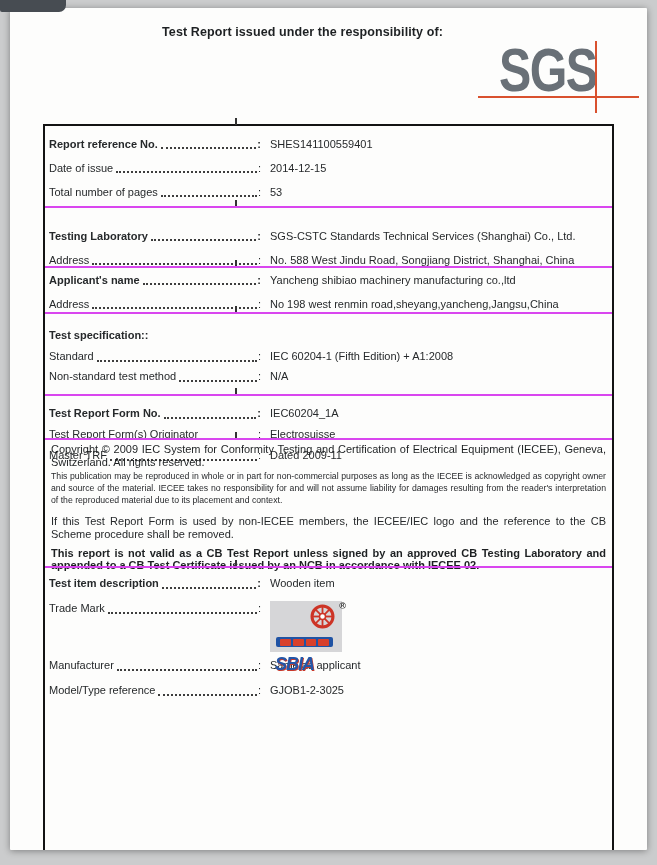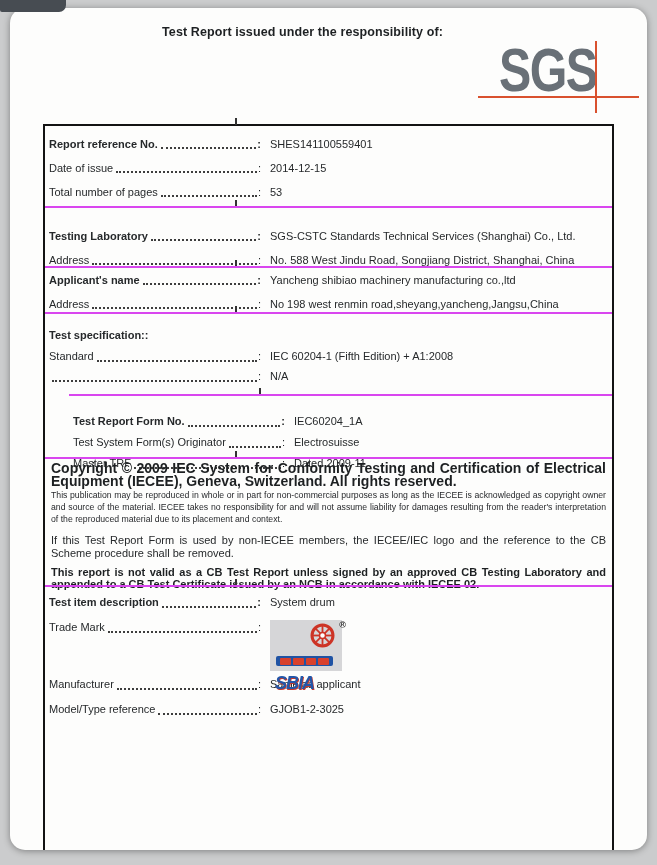--- a/index.html
+++ b/index.html
@@ -8,21 +8,21 @@
     background:#cbcccd;
     font-family:"Liberation Sans","DejaVu Sans",sans-serif;
     color:#26292b;
   }
   .corner-artifact{
     position:absolute;left:0;top:0;width:66px;height:12px;
     background:#474c52;border-radius:0 0 7px 2px;z-index:5;
   }
   .page{
     position:absolute;left:10px;top:8px;width:637px;height:842px;
-    background:#fdfdfc;border-radius:15px;
+    background:#fdfdfc;border-radius:1px;
     box-shadow:0 1px 7px rgba(0,0,0,.38);
     overflow:hidden;
   }
   .issuer{
     position:absolute;top:17px;left:0;right:52px;text-align:center;
     font-size:12.5px;font-weight:bold;color:#1e2123;letter-spacing:.1px;
   }
   
   .sgs-text{
     position:absolute;left:489px;top:36px;height:52px;
@@ -43,40 +43,40 @@
   .sec{position:relative;box-sizing:border-box;padding:0 4px;}
   .sec + .sec{border-top:2px solid #d946ef;}
   .sec.tick::before{
     content:"";position:absolute;left:190px;top:-8px;width:2px;height:6px;background:#333;
   }
   .sec-header{height:101px;text-align:center;font-weight:bold;font-size:13px;line-height:15px;padding-top:10px;color:#1d2022;}
   .sec-ident{height:80px;padding-top:8px;}
   .sec-lab{height:60px;padding-top:18px;}
   .sec-app{height:46px;padding-top:2px;}
   .sec-spec{height:82px;padding-top:12px;}
-  .sec-trf{height:63px;padding-top:16px;margin-left:24px;}
+  .sec-trf{height:44px;padding-top:8px;}
   .sec-copy{height:128px;padding:3px 6px 0 6px;}
   .sec-item{height:162px;padding-top:5px;}
 
   .row{display:flex;align-items:flex-start;height:24px;font-size:11px;line-height:20px;}
   .sec-spec .row{height:20.5px;line-height:19px;}
   .sec-trf .row{height:21px;line-height:19px;}
   .sec-item .row{height:25px;line-height:21px;}
   .sec-item .row.logo-row{height:57px;}
 
   .lbl{width:212px;display:flex;flex:none;color:#26292b;}
   .lbl .t{white-space:nowrap;}
   .dots{flex:1;border-bottom:2px dotted #3d3d3d;margin:0 1px 5px 3px;min-width:6px;align-self:flex-end;}
   .sec-spec .dots,.sec-trf .dots{margin-bottom:4px;}
   .lbl::after{content:":";}
   .bold{font-weight:bold;}
   .val{flex:1;padding-left:9px;white-space:nowrap;color:#26292b;}
 
   .copy p{margin:0;text-align:justify;}
-  .copy .p-bold{font-size:14px;line-height:12.8px;font-weight:bold;color:#1d2022;}
+  .copy .p-bold{font-size:11px;line-height:12.8px;font-weight:normal;color:#1d2022;}
   .copy .p-fine{font-size:8.7px;line-height:12px;margin-top:1px;color:#27292c;}
   .copy .p-reg{font-size:11px;line-height:13px;margin-top:9px;}
   .copy .p-bold2{font-size:11px;line-height:12.8px;font-weight:bold;margin-top:6px;color:#1d2022;}
 
   
   .tm-logo{
     position:relative;width:72px;height:51px;background:#d6d6d8;
     margin-top:3px;flex:none;
   }
   .tm-brand{
@@ -181,37 +181,38 @@
       </div>
       <div class="row">
         <div class="lbl">
             <span class="t">Standard</span>
             <span class="dots"></span>
           </div>
         <div class="val">IEC 60204-1 (Fifth Edition) + A1:2008</div>
       </div>
       <div class="row">
         <div class="lbl">
+            <span class="t">Non-standard test method</span>
             <span class="dots"></span>
           </div>
         <div class="val">N/A</div>
       </div>
     </div>
 
     <div class="sec sec-trf tick">
       <div class="row">
         <div class="lbl bold">
             <span class="t">Test Report Form No.</span>
             <span class="dots"></span>
           </div>
         <div class="val">IEC60204_1A</div>
       </div>
       <div class="row">
         <div class="lbl">
-            <span class="t">Test System Form(s) Originator</span>
+            <span class="t">Test Report Form(s) Originator</span>
             <span class="dots"></span>
           </div>
         <div class="val">Electrosuisse</div>
       </div>
       <div class="row">
         <div class="lbl">
             <span class="t">Master TRF</span>
             <span class="dots"></span>
           </div>
         <div class="val">Dated 2009-11</div>
@@ -224,21 +225,21 @@
       <p class="p-reg">If this Test Report Form is used by non-IECEE members, the IECEE/IEC logo and the reference to the CB Scheme procedure shall be removed.</p>
       <p class="p-bold2">This report is not valid as a CB Test Report unless signed by an approved CB Testing Laboratory and appended to a CB Test Certificate issued by an NCB in accordance with IECEE 02.</p>
     </div>
 
     <div class="sec sec-item tick">
       <div class="row">
         <div class="lbl bold">
             <span class="t">Test item description</span>
             <span class="dots"></span>
           </div>
-        <div class="val">System drum</div>
+        <div class="val">Wooden item</div>
       </div>
       <div class="row logo-row">
         <div class="lbl">
             <span class="t">Trade Mark</span>
             <span class="dots"></span>
           </div>
         <div class="val">
           <div class="tm-logo">
             <span class="tm-brand">SBIA</span>
             <span class="tm-reg">®</span>

